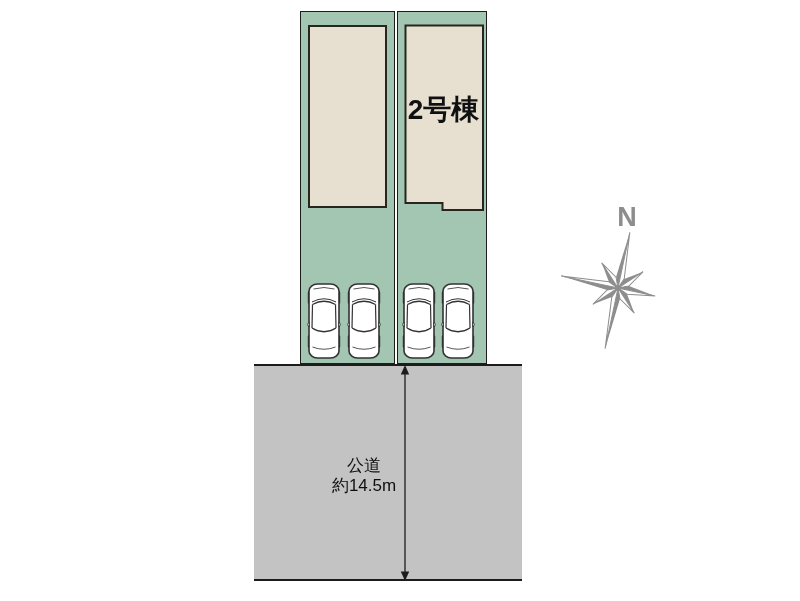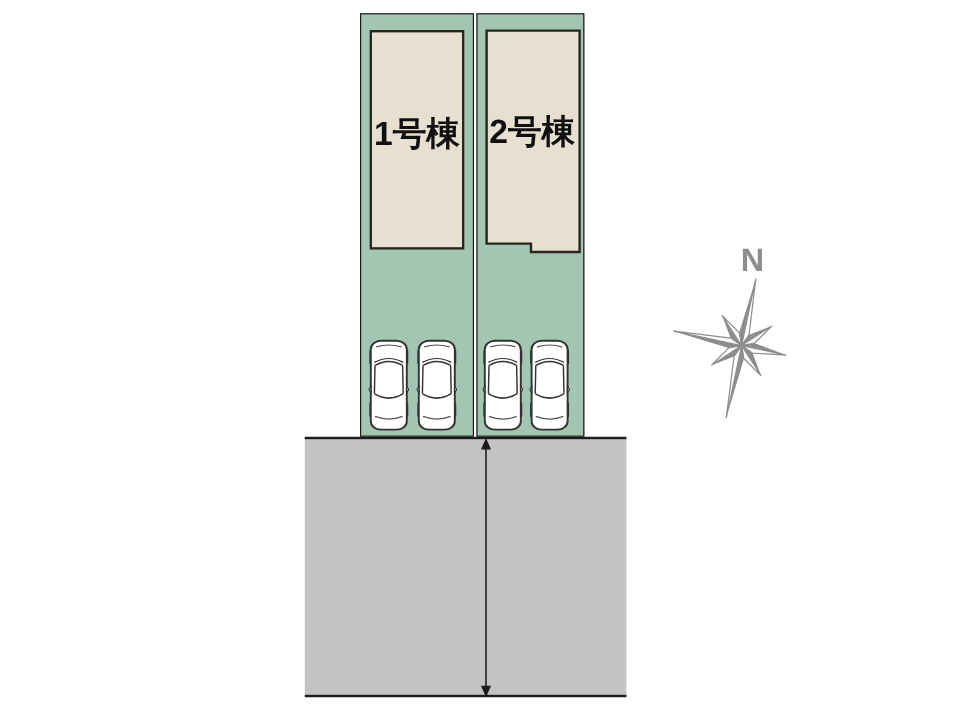--- a/index.html
+++ b/index.html
@@ -56,36 +56,39 @@
     font-size:27px;font-weight:bold;fill:var(--compass_gray,#8d8d8d);
     text-anchor:middle;
   }
 </style>
 </head>
 <body>
 
 <div class="canvas">
 
   <div class="road"></div>
+  <div class="road-label">
+    <span>公道</span>
+    <span>約14.5m</span>
+  </div>
   <svg class="dim-arrow" width="16" height="218" viewBox="0 0 16 218">
     <line class="dimline" x1="8" y1="6" x2="8" y2="212"></line>
     <polygon class="dimhead" points="8,1 3.8,10.5 12.2,10.5"></polygon>
     <polygon class="dimhead" points="8,217 3.8,207.5 12.2,207.5"></polygon>
   </svg>
 
   <div class="lot" id="lot1"></div>
   <div class="lot" id="lot2"></div>
 
   <div class="building"></div>
 
   <svg class="b2" width="81" height="188" viewBox="0 0 81 188">
     <polygon class="bshape" points="1.5,1.5 79,1.5 79,186 38.5,186 38.5,179 1.5,179"></polygon>
   </svg>
 
-  <div class="building-label" id="blabel1">1号棟</div>
   <div class="building-label" id="blabel2">2号棟</div>
 
   <svg width="0" height="0" style="position:absolute" aria-hidden="true">
     <symbol id="car-shape" viewBox="0 0 34 78">
       <rect x="0.8" y="9" width="3" height="13" rx="1.5" fill="#2a2a2a"></rect>
       <rect x="30.2" y="9" width="3" height="13" rx="1.5" fill="#2a2a2a"></rect>
       <rect x="0.8" y="53" width="3" height="13" rx="1.5" fill="#2a2a2a"></rect>
       <rect x="30.2" y="53" width="3" height="13" rx="1.5" fill="#2a2a2a"></rect>
       <rect x="2" y="2" width="30" height="74" rx="8.5" ry="7" fill="#ffffff" stroke="#333333" stroke-width="1.6"></rect>
       <path d="M6.5,7 Q17,4 27.5,7" fill="none" stroke="#555555" stroke-width="1"></path>

